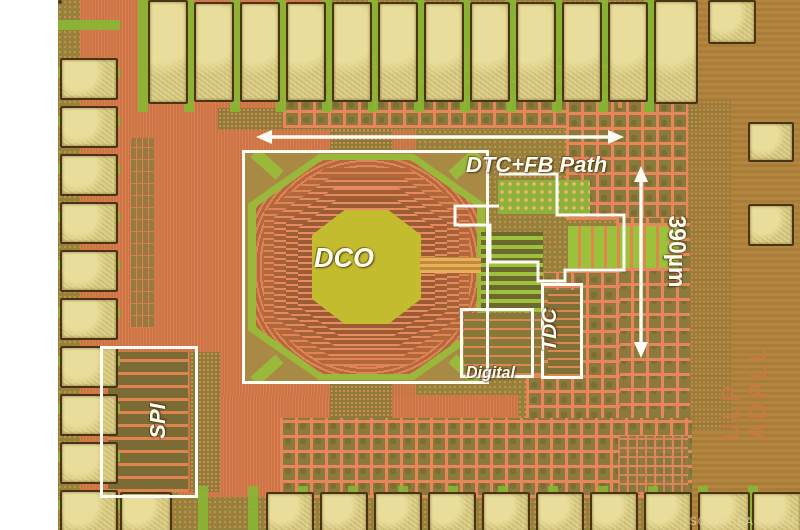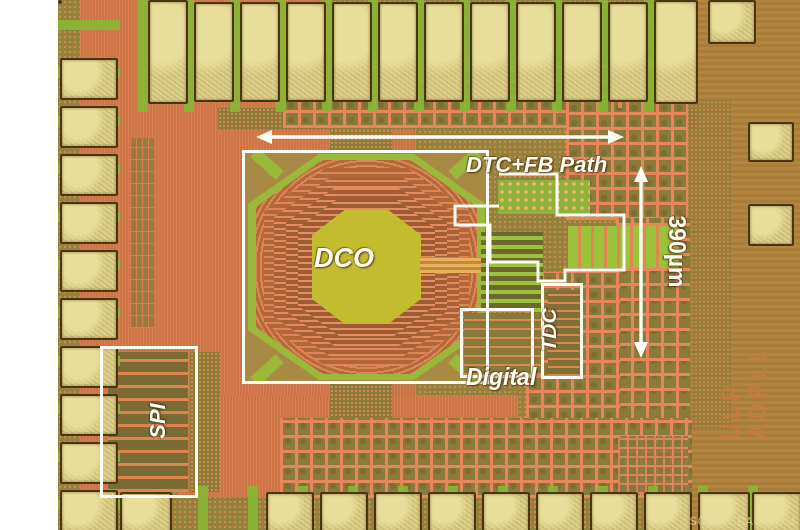--- a/index.html
+++ b/index.html
@@ -225,20 +225,20 @@
       <polygon points="641,358 634,342 648,342" fill="#fdfdf5"></polygon>
     </g>
   </svg>
 
   <div class="lbl" style="left:314px;top:243px;font-size:27px;">DCO</div>
 
   <div class="lbl" style="left:466px;top:152px;font-size:22px;">DTC+FB Path</div>
 
   <div class="lbl" style="left:527px;top:318px;font-size:21px;transform:rotate(-90deg);transform-origin:center;">TDC</div>
 
-  <div class="lbl" style="left:466px;top:364px;font-size:23px;">Digital</div>
+  <div class="lbl" style="left:466px;top:364px;font-size:16px;">Digital</div>
 
   <div class="lbl" style="left:140px;top:408px;font-size:22px;transform:rotate(-90deg);transform-origin:center;">SPI</div>
 
 
   <div class="lbl" style="left:640px;top:238px;font-size:23px;font-style:normal;transform:rotate(90deg);transform-origin:center;">390µm</div>
 
 </div>
 
 </body></html>

